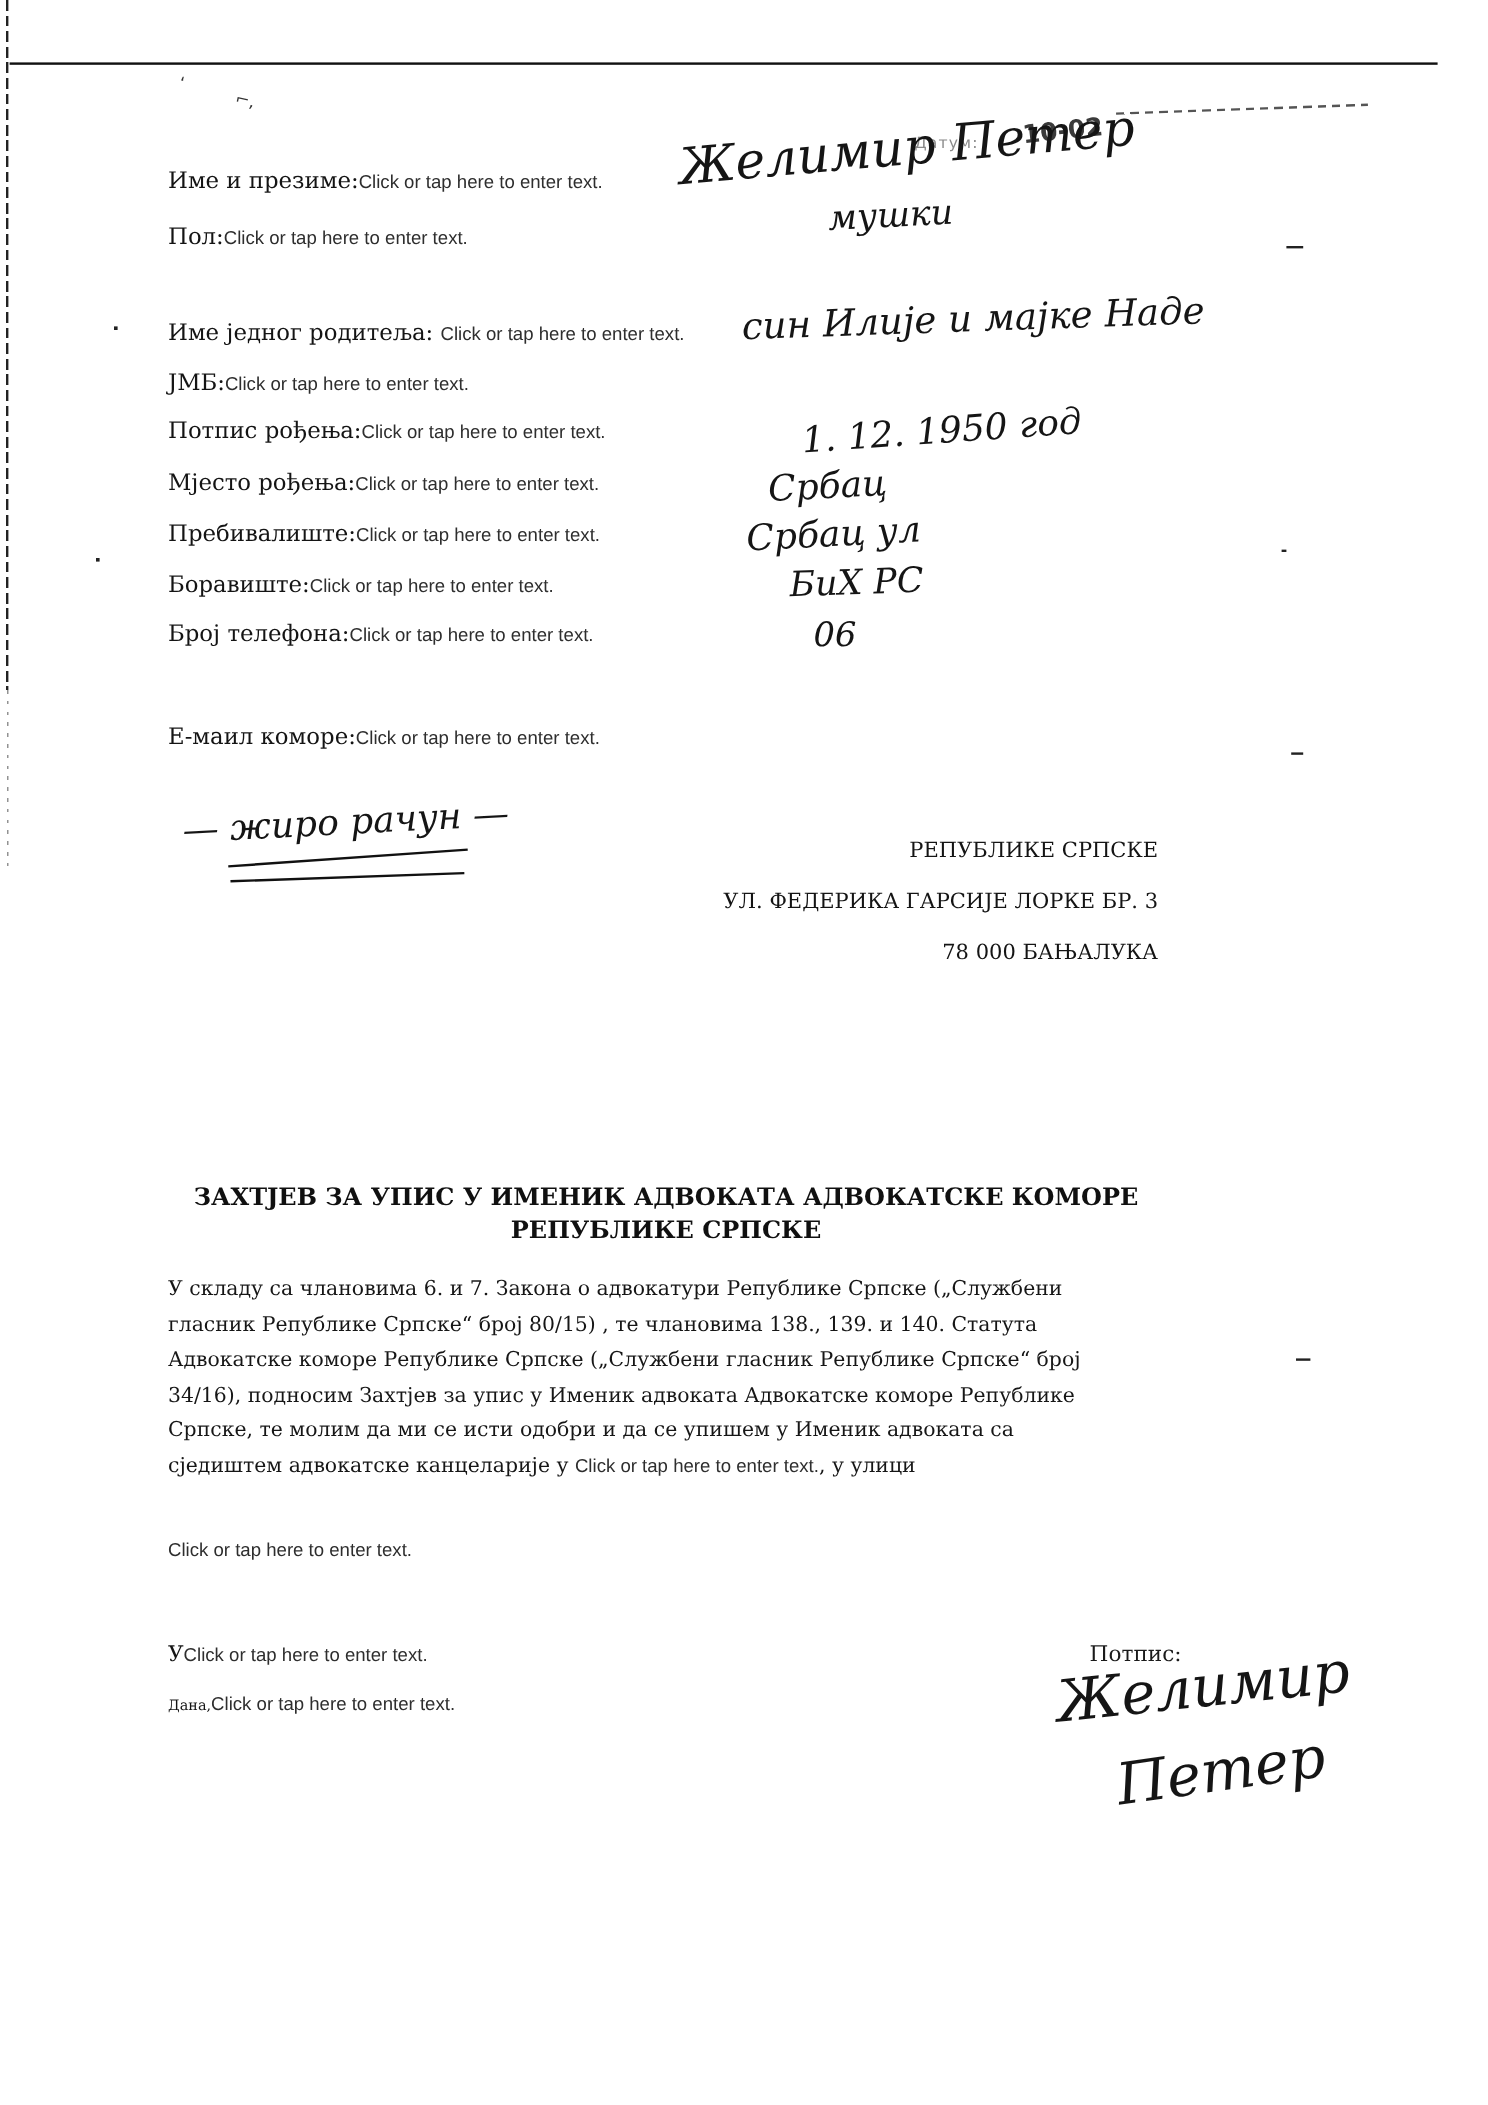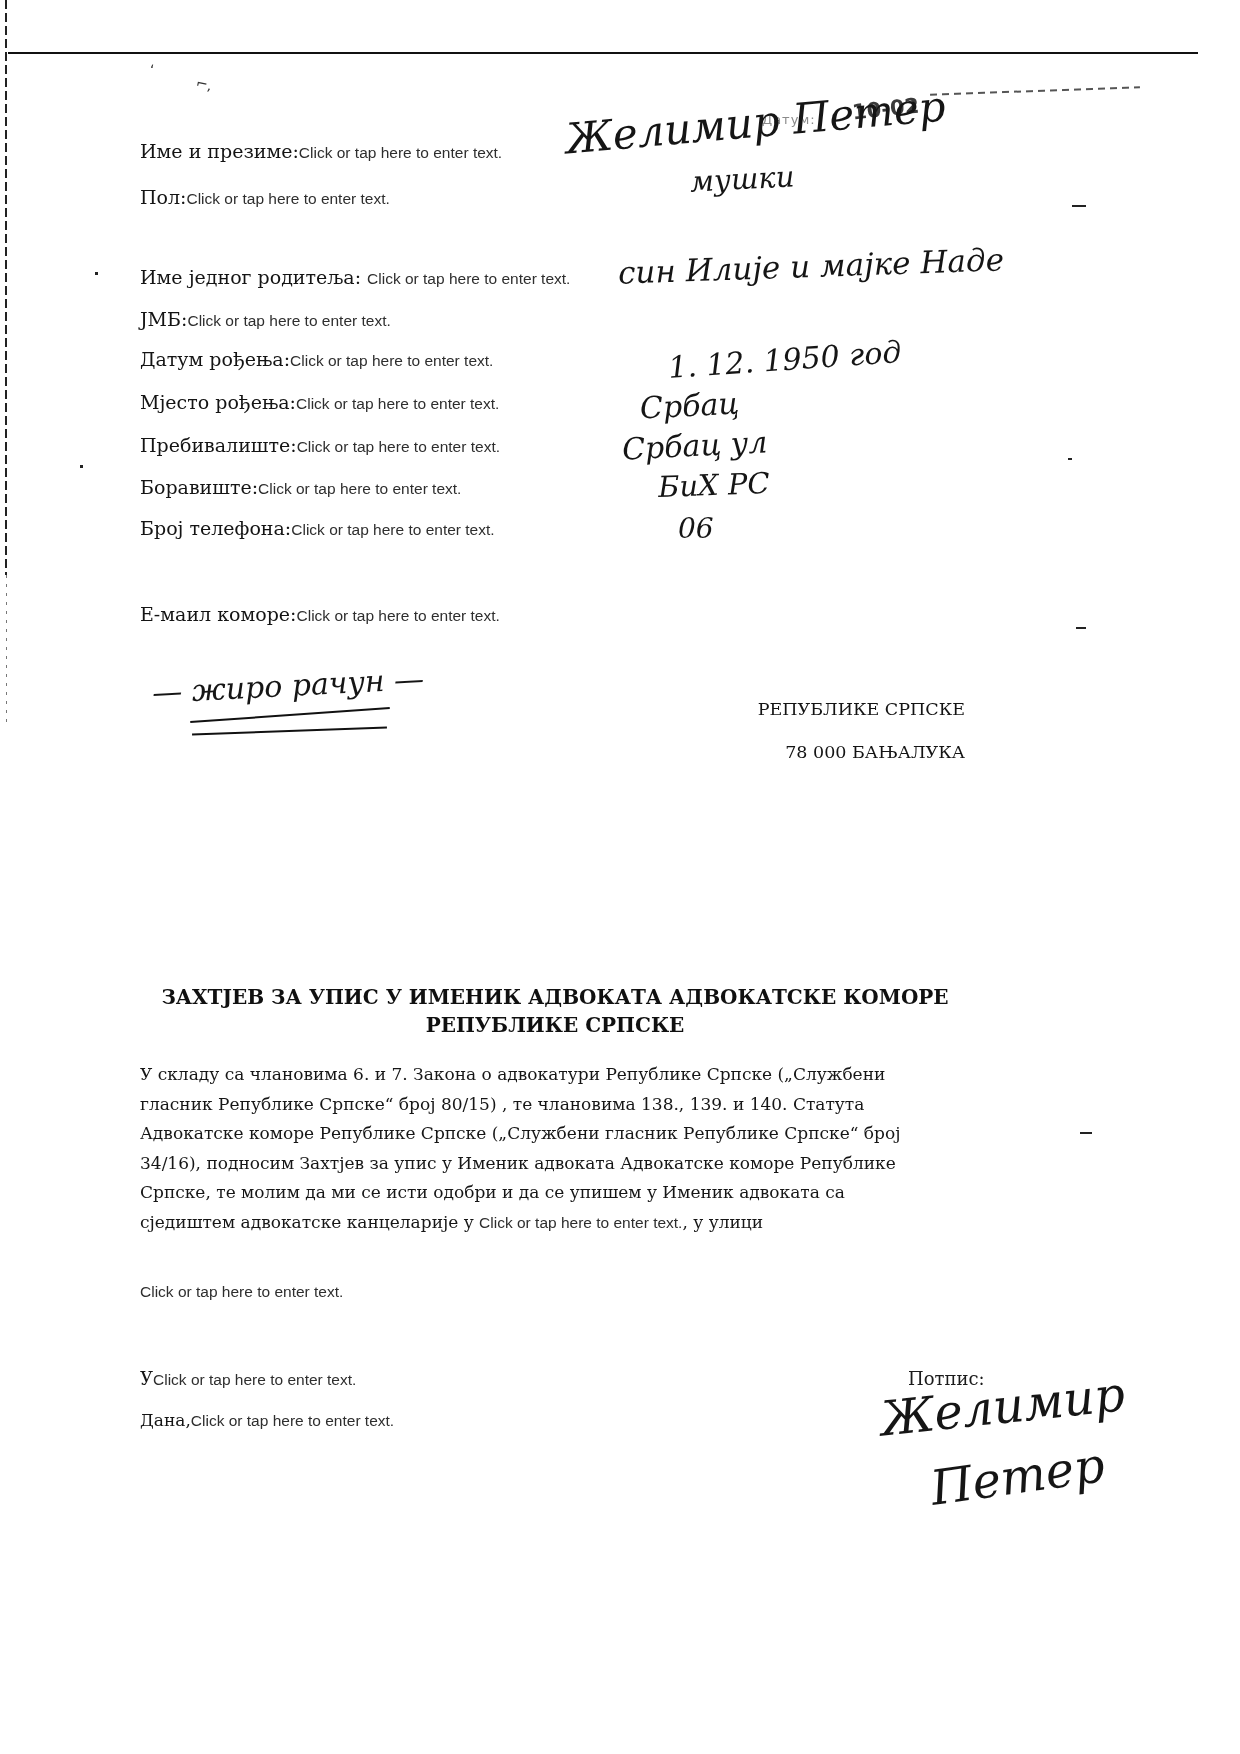--- a/index.html
+++ b/index.html
@@ -85,21 +85,21 @@
   <div class="row" style="top:186px">
     <span class="lbl">Пол:</span><span class="ph">Click or tap here to enter text.</span>
   </div>
   <div class="row" style="top:266px">
     <span class="lbl">Име једног родитеља: </span> <span class="ph">Click or tap here to enter text.</span>
   </div>
   <div class="row" style="top:308px">
     <span class="lbl">ЈМБ:</span><span class="ph">Click or tap here to enter text.</span>
   </div>
   <div class="row" style="top:348px">
-    <span class="lbl">Датум рођења:</span><span class="ph">Click or tap here to enter text.</span>
+    <span class="lbl">Потпис рођења:</span><span class="ph">Click or tap here to enter text.</span>
   </div>
   <div class="row" style="top:391px">
     <span class="lbl">Мјесто рођења:</span><span class="ph">Click or tap here to enter text.</span>
   </div>
   <div class="row" style="top:434px">
     <span class="lbl">Пребивалиште:</span><span class="ph">Click or tap here to enter text.</span>
   </div>
   <div class="row" style="top:476px">
     <span class="lbl">Боравиште:</span><span class="ph">Click or tap here to enter text.</span>
   </div>
@@ -122,39 +122,40 @@
   <div class="hw" style="left:622px;top:428px;font-size:30px;transform:rotate(-3deg);">Србац  ул</div>
   <div class="hw" style="left:658px;top:468px;font-size:29px;transform:rotate(-2deg);">БиХ  РС</div>
   <div class="hw" style="left:678px;top:512px;font-size:28px;">06</div>
 
   <div class="hw" style="left:152px;top:668px;font-size:30px;transform:rotate(-3deg);">— жиро рачун —</div>
   <div class="strike" style="left:190px;top:714px;width:200px;transform:rotate(-4deg);"></div>
   <div class="strike" style="left:192px;top:730px;width:195px;transform:rotate(-2deg);"></div>
 
   <div class="recipient">
     <div>РЕПУБЛИКЕ СРПСКЕ</div>
+    <div>УЛ. ФЕДЕРИКА ГАРСИЈЕ ЛОРКЕ БР. 3</div>
     <div>78 000 БАЊАЛУКА</div>
   </div>
 
   <div class="doc-title">
     <div>ЗАХТЈЕВ ЗА УПИС У ИМЕНИК АДВОКАТА АДВОКАТСКЕ КОМОРЕ</div>
     <div>РЕПУБЛИКЕ СРПСКЕ</div>
   </div>
 
   <div class="body-par"><span>У складу са члановима 6. и 7. Закона о адвокатури Републике Српске („Службени гласник Републике Српске“ број 80/15) , те члановима 138., 139. и 140. Статута Адвокатске коморе Републике Српске („Службени гласник Републике Српске“ број 34/16), подносим Захтјев за упис у Именик адвоката Адвокатске коморе Републике Српске, те молим да ми се исти одобри и  да се упишем у Именик адвоката са сједиштем адвокатске канцеларије у </span><span class="ph">Click or tap here to enter text.</span><span>, у улици</span></div>
 
   <div class="free-line" style="top:1282px;">
     <span class="ph">Click or tap here to enter text.</span>
   </div>
 
   <div class="free-line" style="top:1368px;">
     <span class="lbl" style="font-size:18px;">У</span><span class="ph">Click or tap here to enter text.</span>
   </div>
 
   <div class="free-line" style="top:1410px;">
-    <span class="lbl" style="font-size:17px;">Дана,</span><span class="ph">Click or tap here to enter text.</span>
+    <span class="lbl" style="font-size:12px;">Дана,</span><span class="ph">Click or tap here to enter text.</span>
   </div>
 
   <div class="sig-label">Потпис:</div>
   <div class="hw" style="left:880px;top:1378px;font-size:48px;transform:rotate(-6deg);">Желимир</div>
   <div class="hw" style="left:930px;top:1448px;font-size:48px;transform:rotate(-8deg);">Петер</div>
 
 </div>
 
 </body></html>

